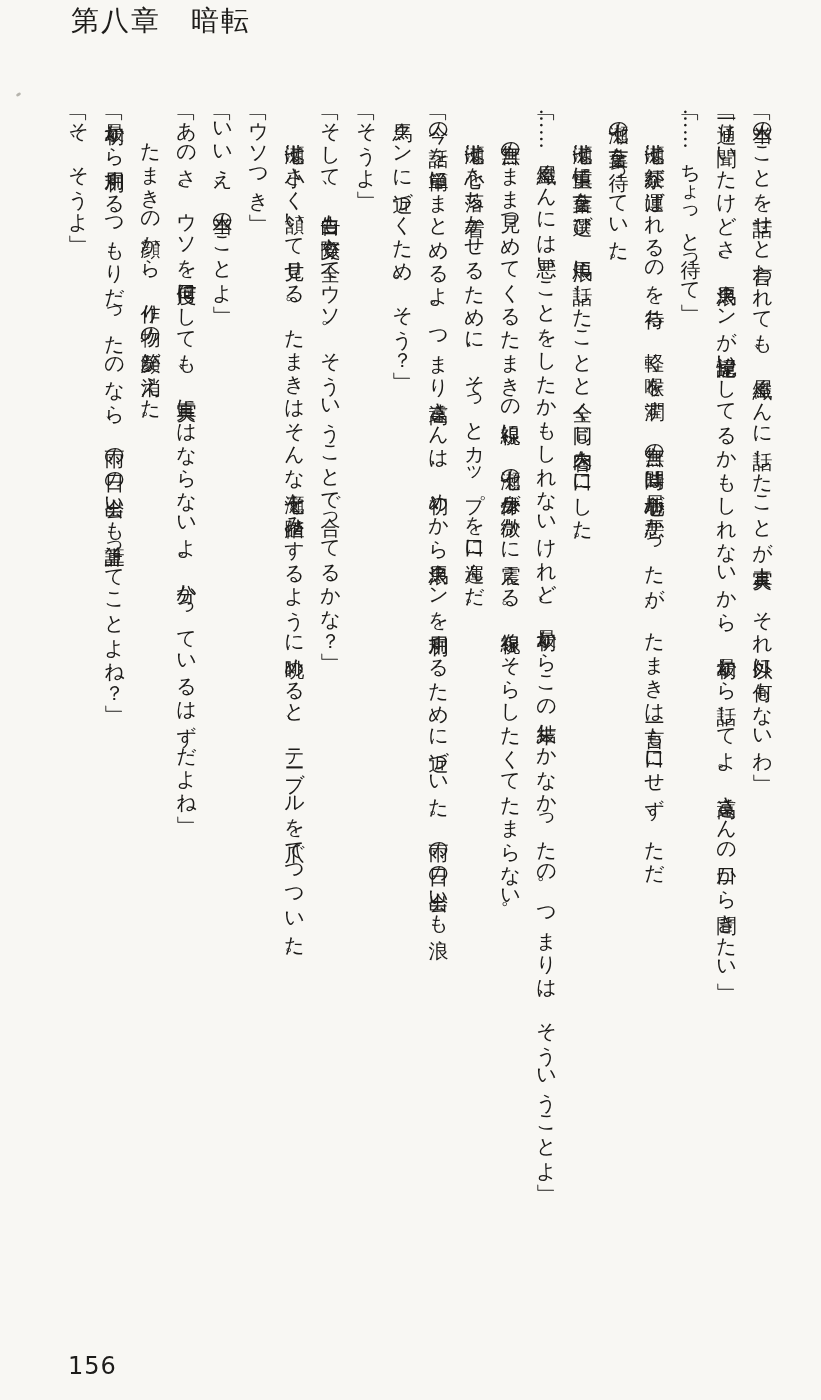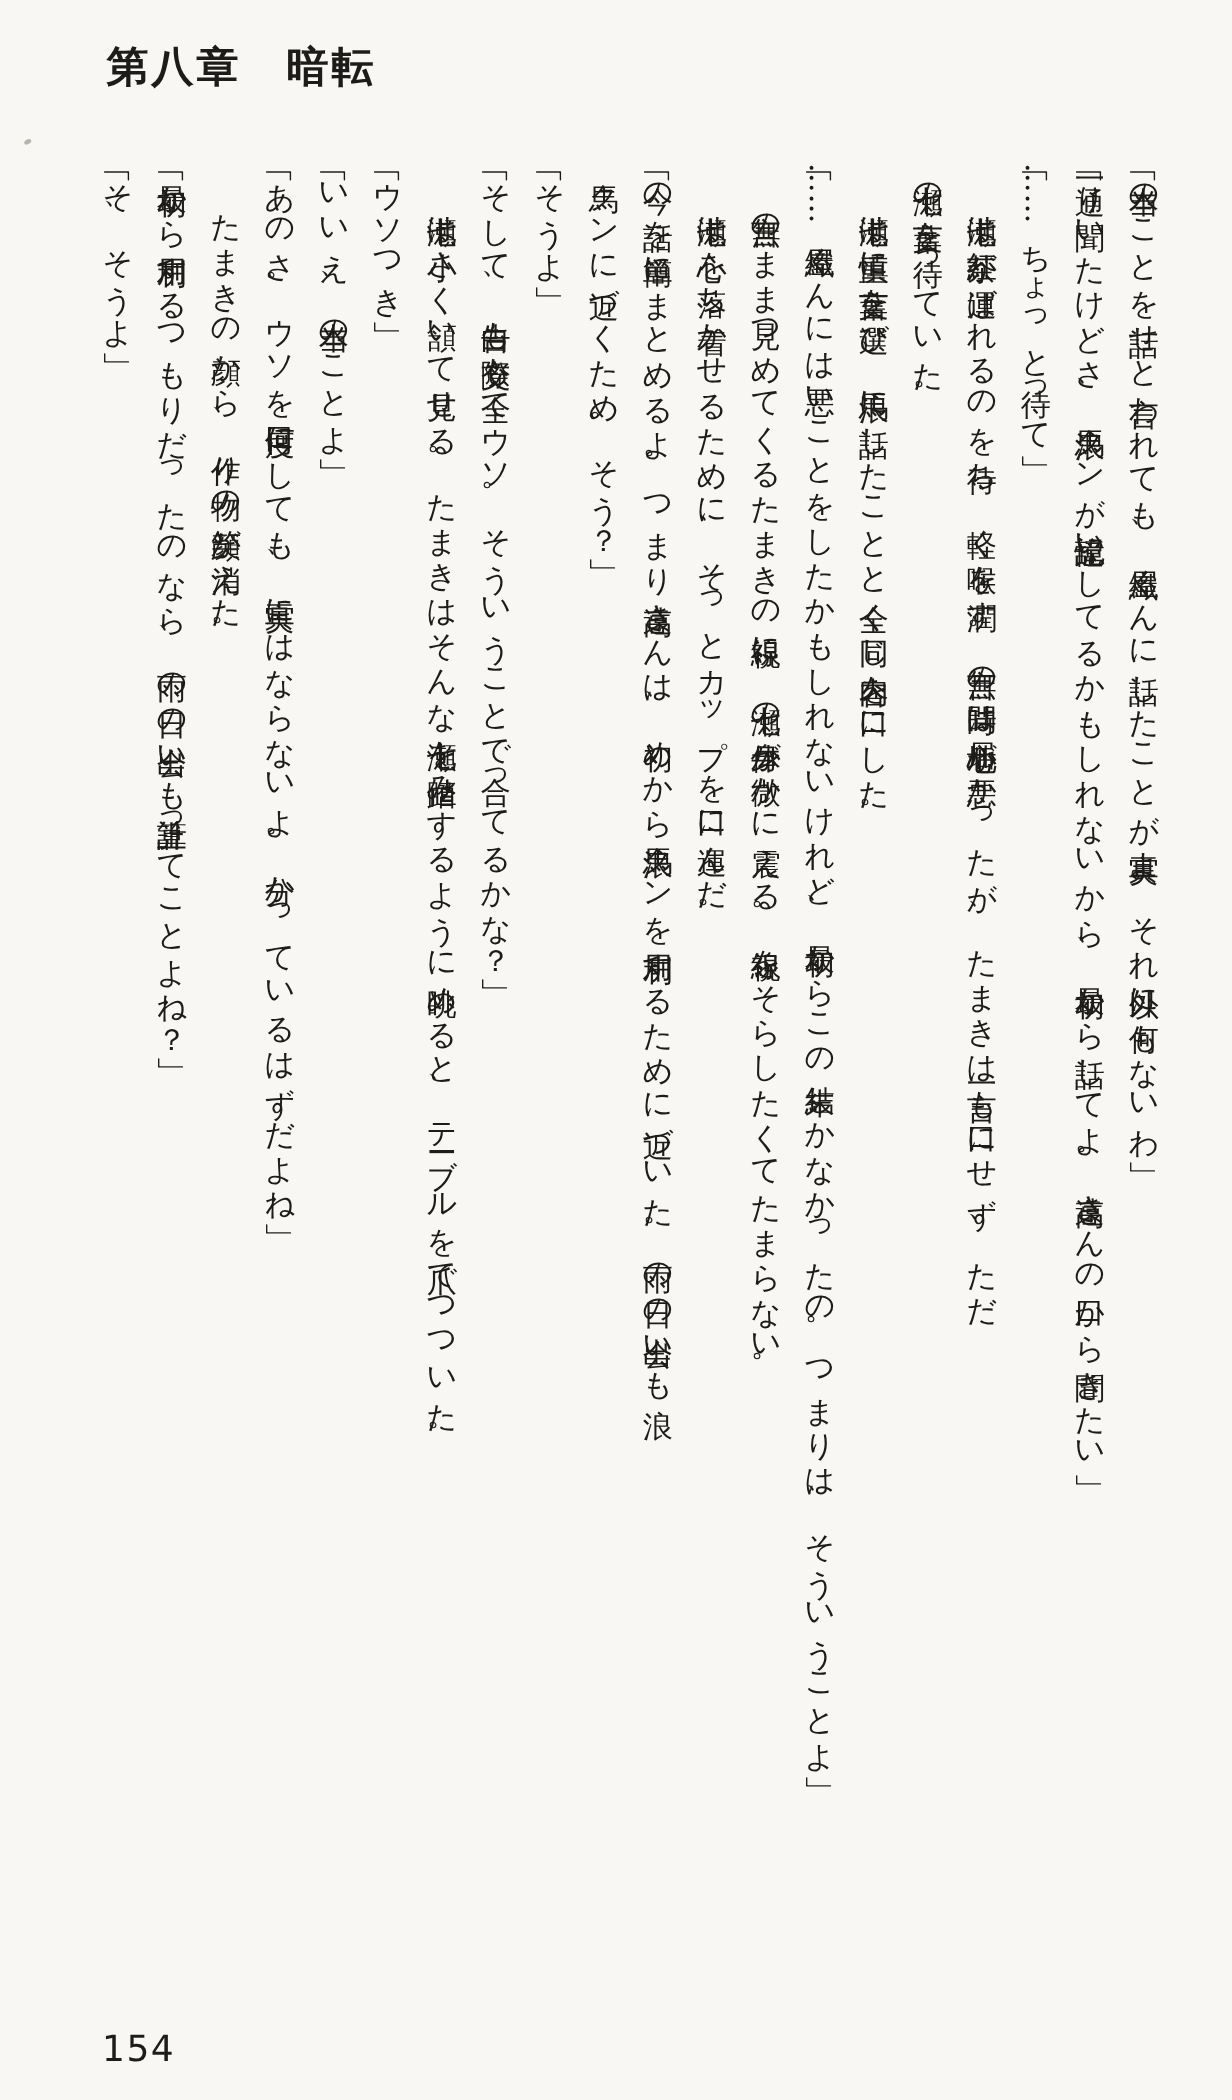--- a/index.html
+++ b/index.html
@@ -11,25 +11,25 @@
   }
   body {
     position: relative;
     background: #f8f7f3;
     color: #1d1c1a;
     font-family: "DejaVu Serif", "Liberation Serif", serif;
   }
   
   .chapter-heading {
     position: absolute;
-    top: 26px;
+    top: 2px;
     left: 71px;
     margin: 0;
     font-size: 28px;
-    font-weight: 700;
+    font-weight: 400;
     letter-spacing: 2px;
     white-space: nowrap;
   }
   
   .speck {
     position: absolute;
     left: 16px;
     top: 93px;
     width: 5px;
     height: 3px;
@@ -87,13 +87,13 @@
     <p class="vline">「そして、告白も交際も全てウソ。そういうことで合ってるかな？」</p>
     <p class="vline">　七瀬は小さく頷いて見せる。たまきはそんな七瀬を値踏みするように眺めると、テーブルを爪でつついた。</p>
     <p class="vline">「ウソつき」</p>
     <p class="vline">「いいえ、本当のことよ」</p>
     <p class="vline">「あのさ。ウソを何度口にしても、真実にはならないよ。分かっているはずだよね」</p>
     <p class="vline">　たまきの顔から、作り物の笑顔が消えた。</p>
     <p class="vline">「最初から利用するつもりだったのなら、雨の日の出会いも計算上ってことよね？」</p>
     <p class="vline">「そ、そうよ」</p>
   </main>
 
-<div class="page-number">154</div>
+<div class="page-number">156</div>
 
 </body></html>

